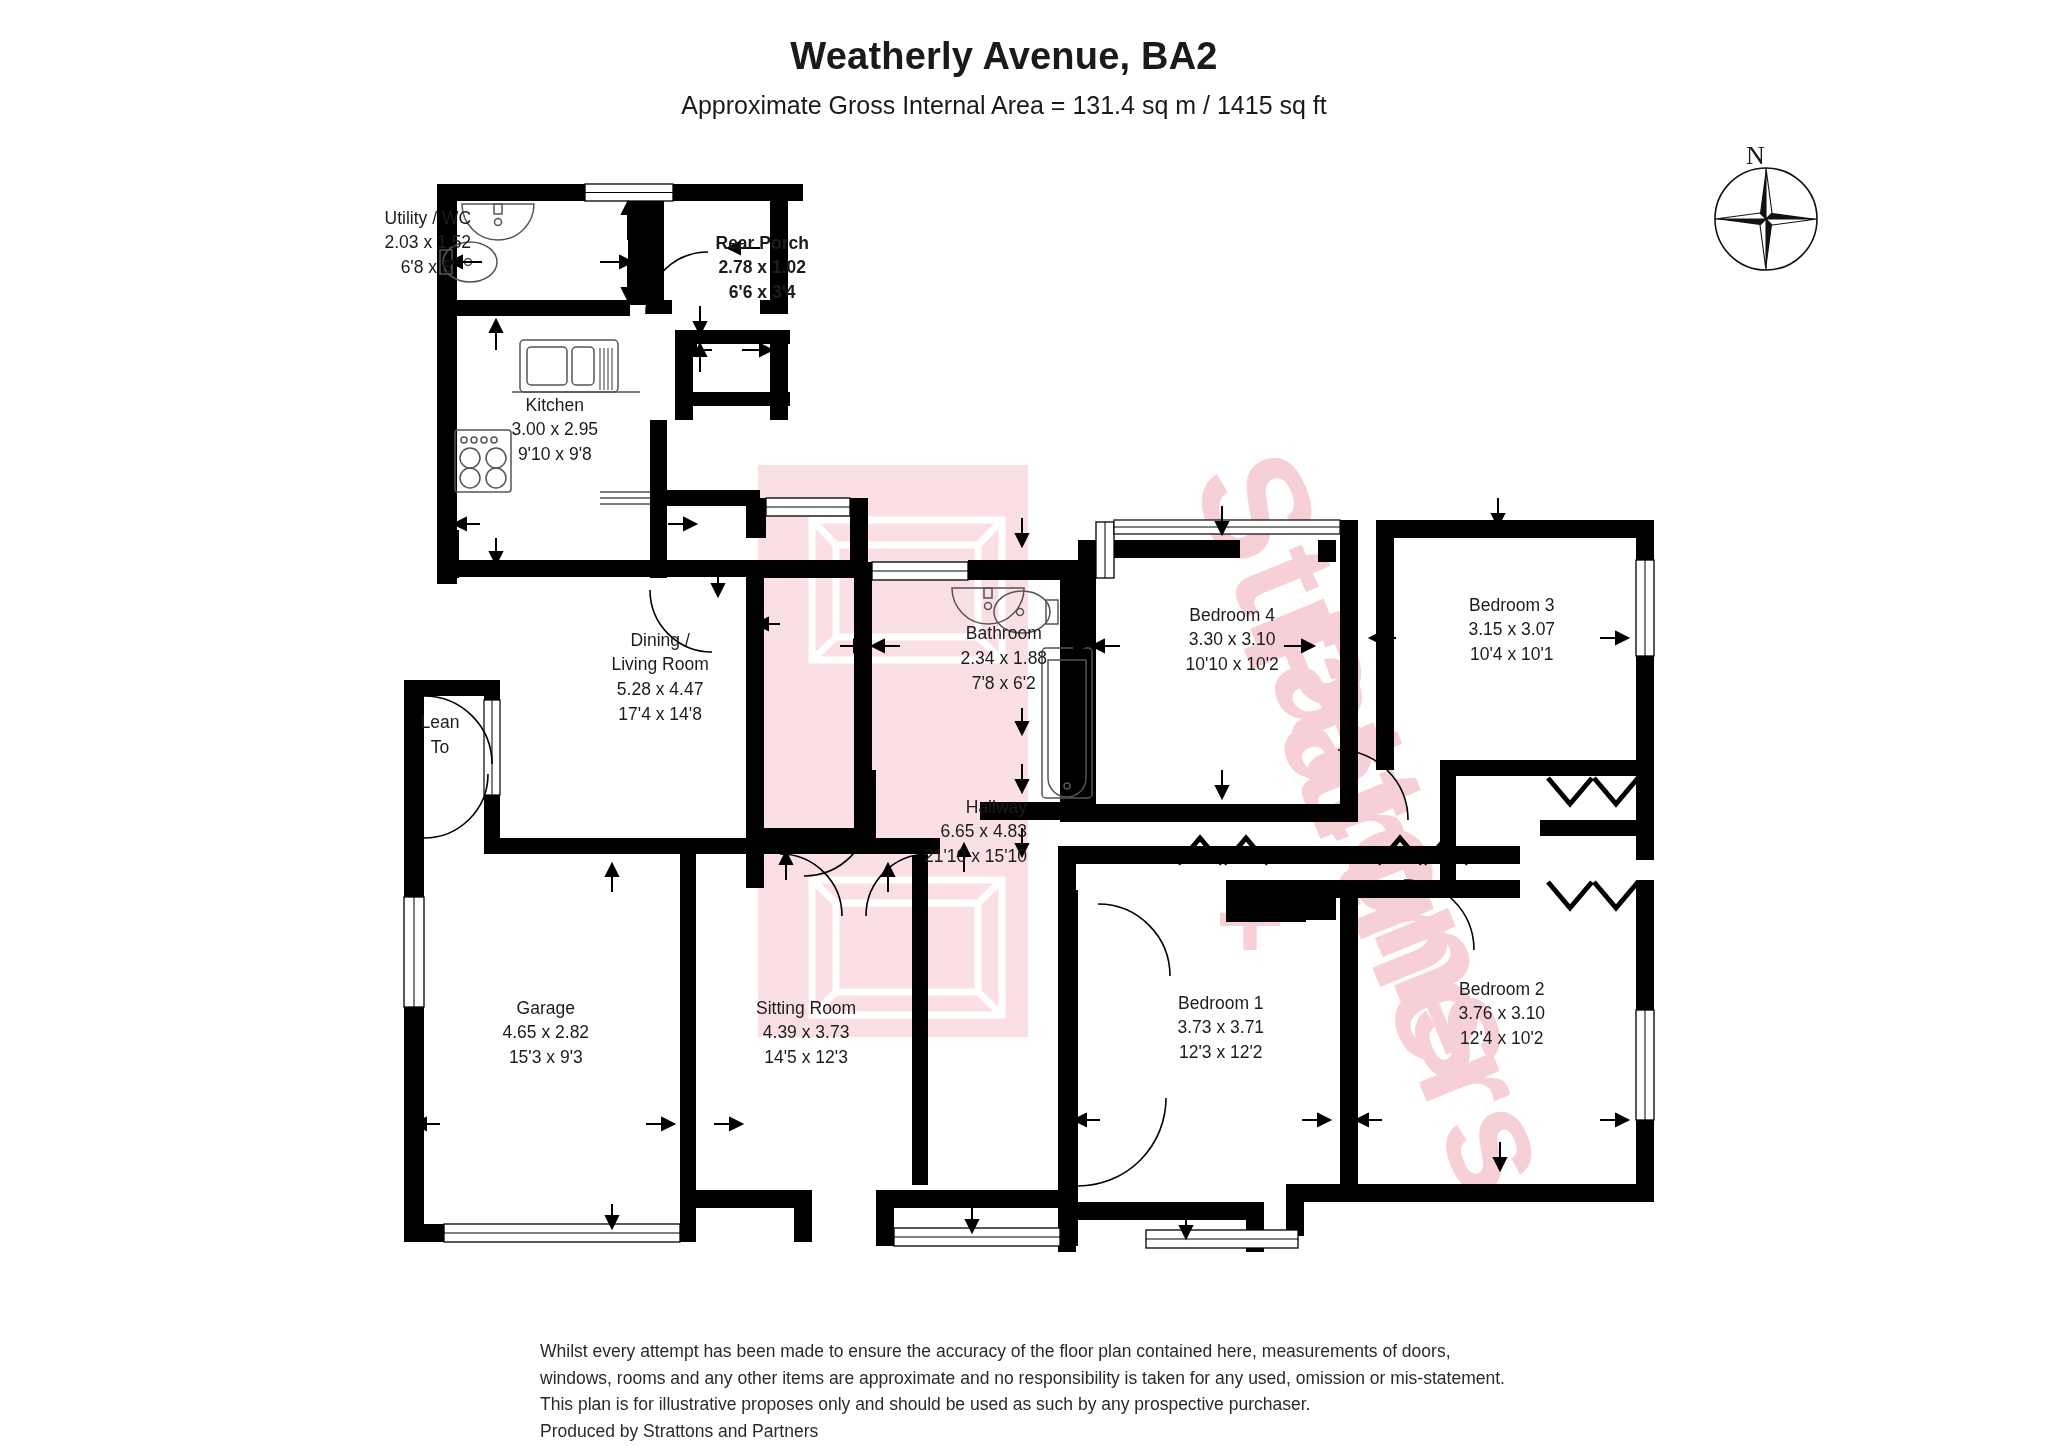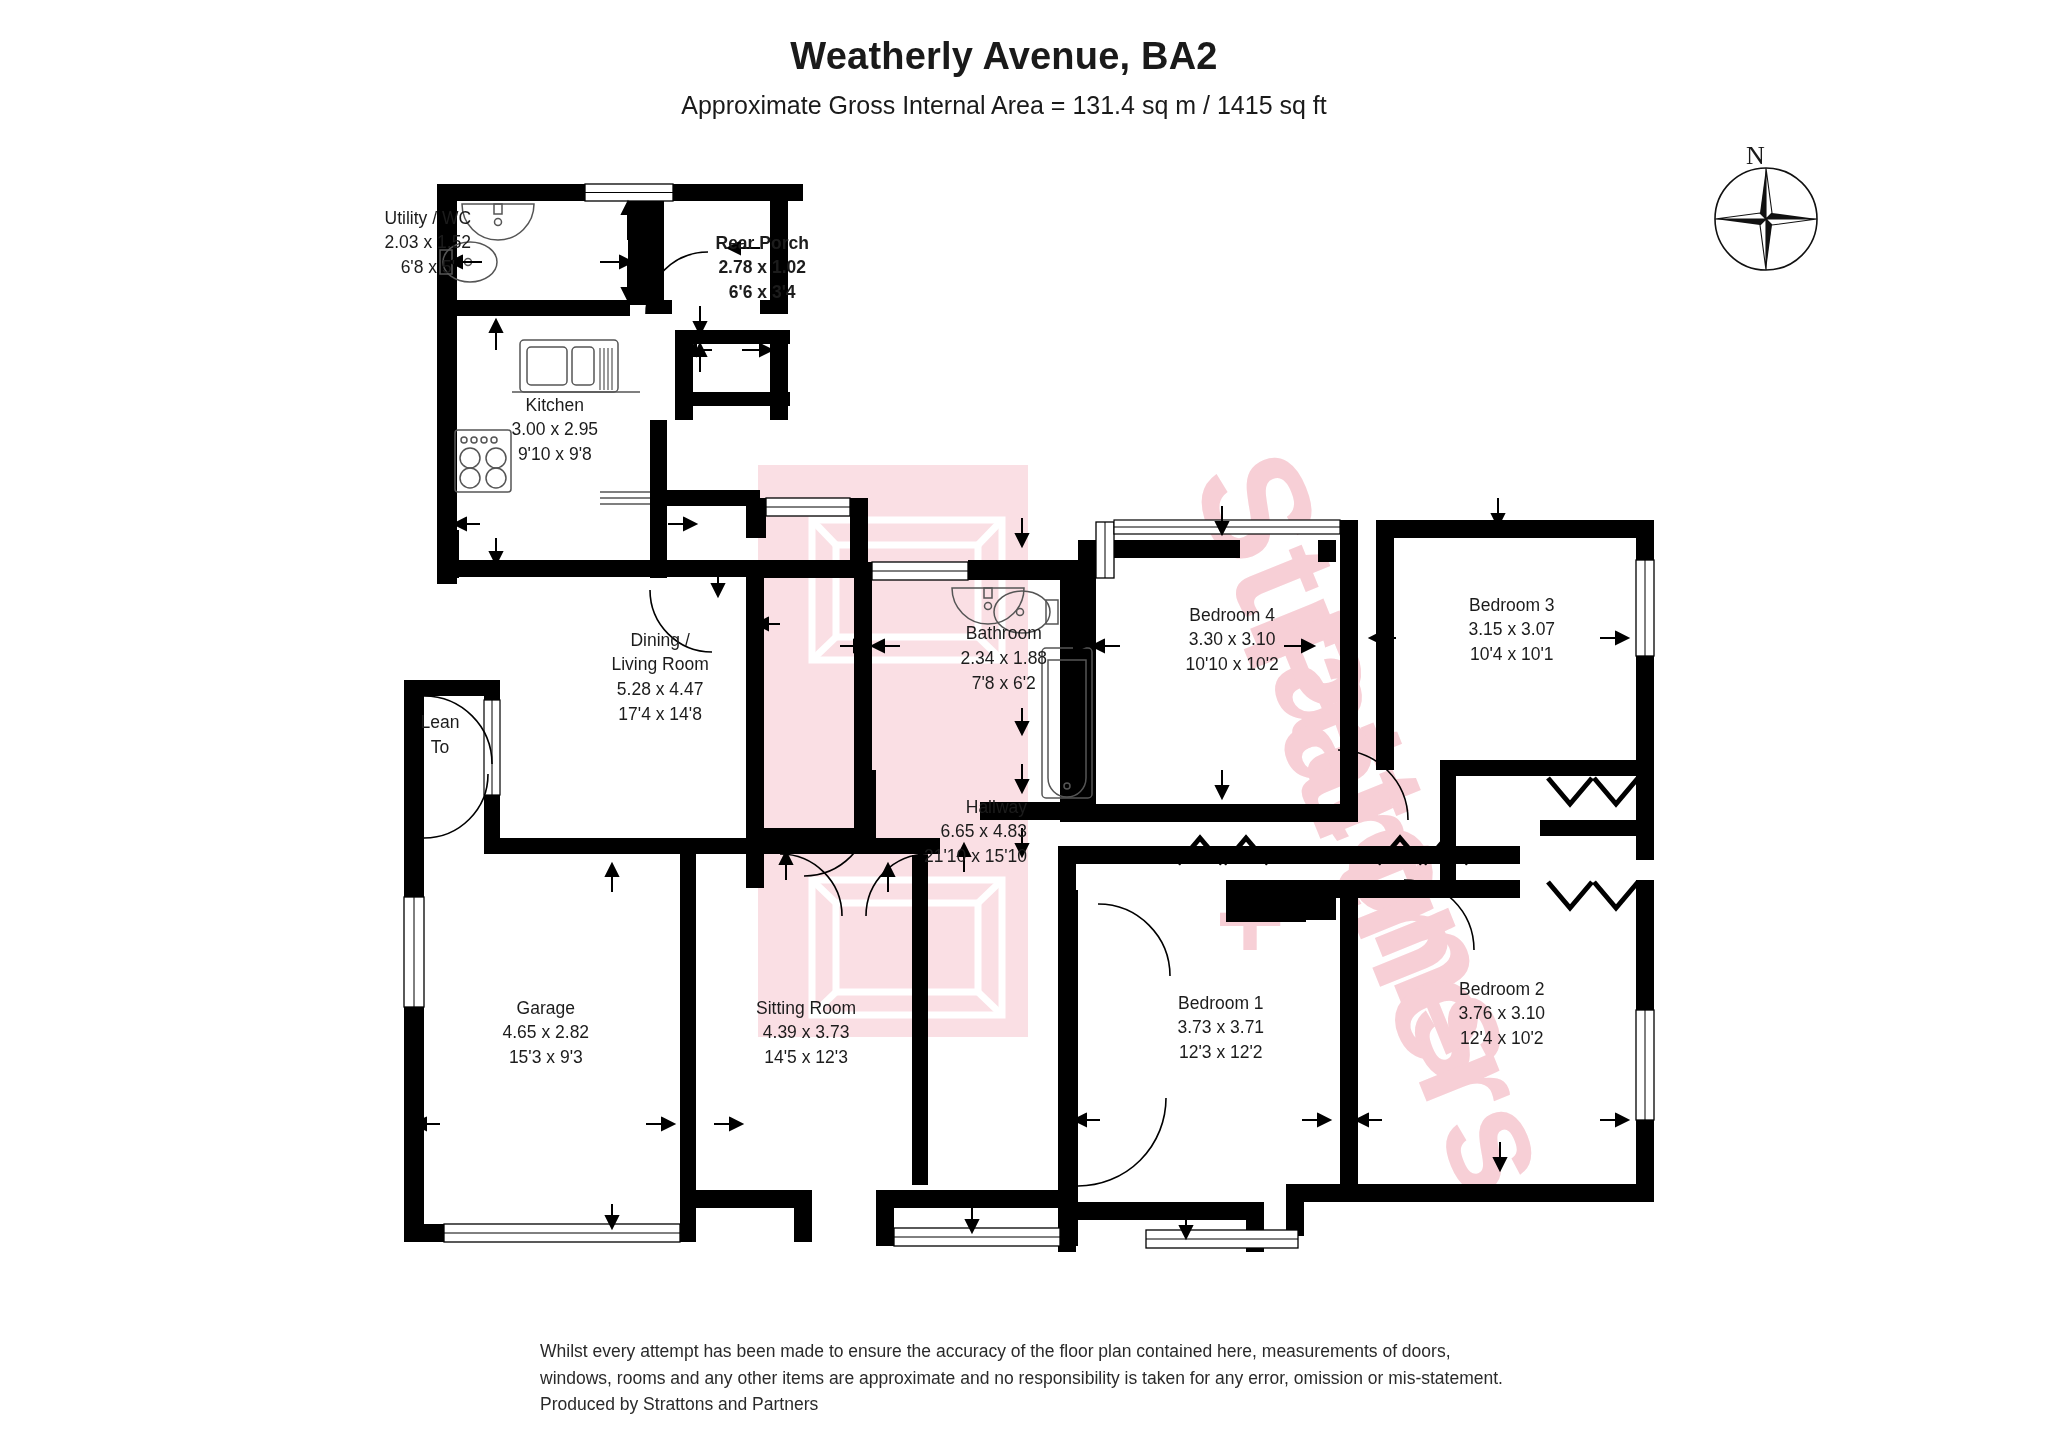--- a/index.html
+++ b/index.html
@@ -619,15 +619,16 @@
     </div>
     <div class="room-label" style="left: 1458.5px; top: 976.5px;">
       <span class="rl-name">Bedroom 2</span>
       <span class="rl-m">3.76 x 3.10</span>
       <span class="rl-ft">12'4 x 10'2</span>
     </div>
   </div>
 
 <div id="footer">
   <div>Whilst every attempt has been made to ensure the accuracy of the floor plan contained here, measurements of doors,</div>
-  <div>windows, rooms and any other items are approximate and no responsibility is taken for any error, omission or mis-statement.</div>
+  <div>windows, rooms and any other items are approximate and no responsibility is taken for any used, omission or mis-statement.</div>
+  <div>This plan is for illustrative proposes only and should be used as such by any prospective purchaser.</div>
   <div>Produced by Strattons and Partners</div>
 </div>
 
 </body></html>

